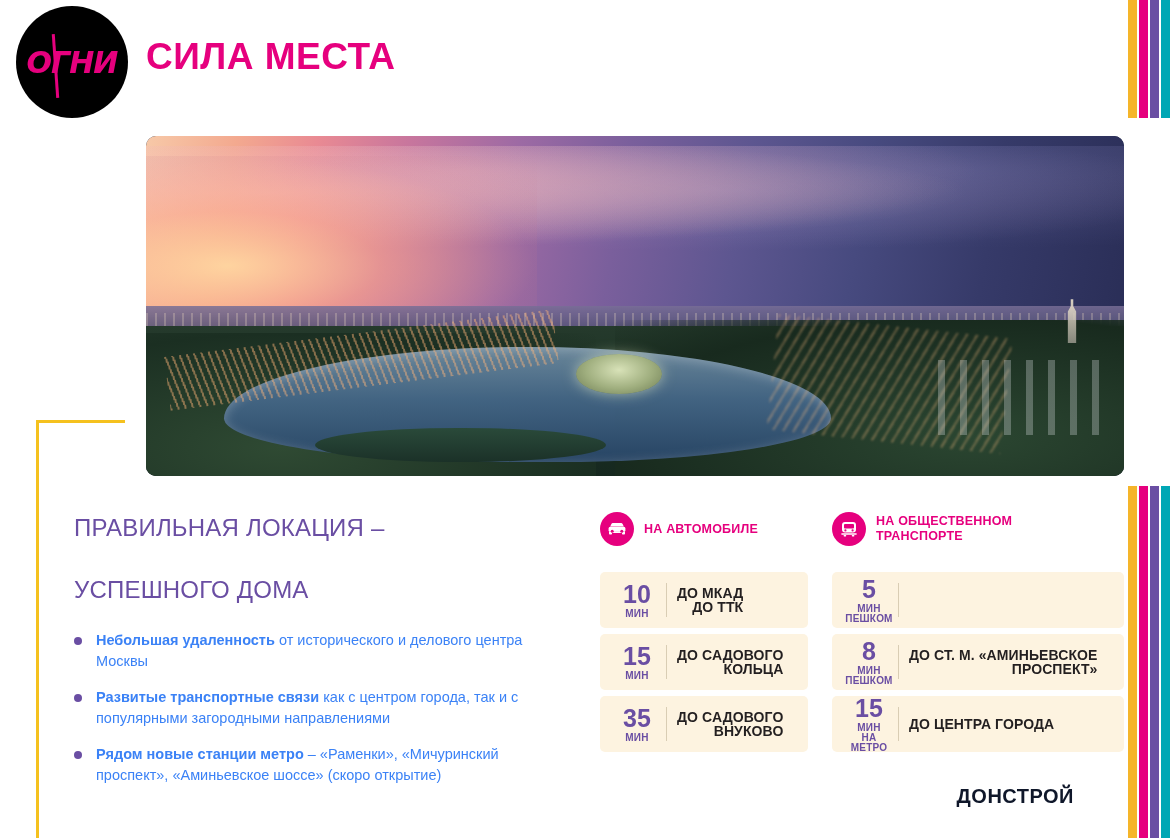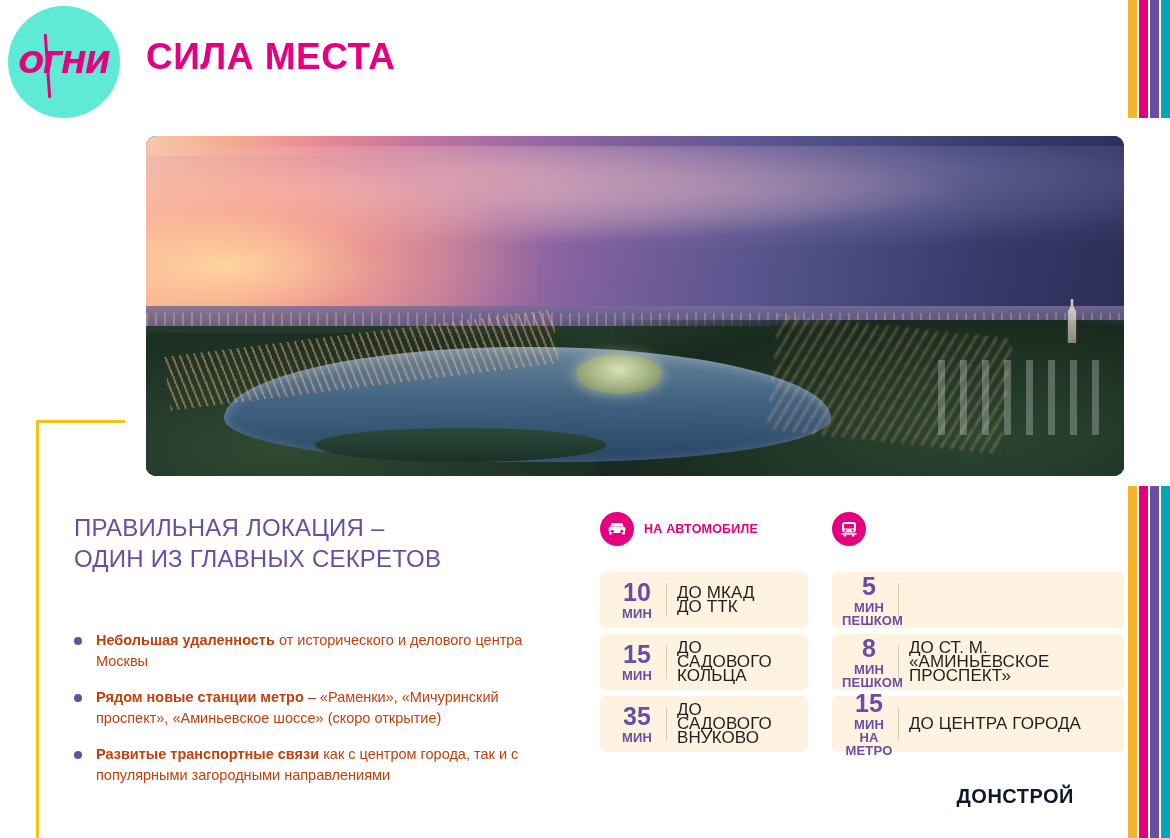--- a/index.html
+++ b/index.html
@@ -47,26 +47,26 @@
     right: 0;
     top: 118px;
     width: 44px;
     height: 368px;
     background: #ffffff;
   }
 
   
   .logo {
     position: absolute;
-    left: 8px;
+    left: 16px;
     top: 6px;
     width: 112px;
     height: 112px;
     border-radius: 50%;
-    background: #5eead4;
+    background: #000000;
     text-align: center;
   }
   .logo-text {
     position: absolute;
     left: 0;
     top: 0;
     width: 112px;
     height: 112px;
     display: flex;
     align-items: center;
@@ -289,21 +289,21 @@
     left: 74px;
     top: 630px;
     width: 492px;
   }
   .bullet {
     position: relative;
     padding-left: 22px;
     margin-bottom: 15px;
     font-size: 14.5px;
     line-height: 21px;
-    color: #c2410c;
+    color: #3b82f6;
   }
   .bullet .dot {
     position: absolute;
     left: 0;
     top: 7px;
     width: 8px;
     height: 8px;
     border-radius: 50%;
     background: #6a4ea3;
   }
@@ -362,39 +362,40 @@
     text-align: center;
     color: #6a4ea3;
     line-height: 1;
   }
   .row .num {
     font-size: 25px;
     font-weight: bold;
     display: block;
   }
   .row .unit {
-    font-size: 13px;
+    font-size: 10px;
     font-weight: bold;
     display: block;
     margin-top: 2px;
     letter-spacing: 0.2px;
   }
   .row .sep {
     width: 1px;
     height: 34px;
     background: #d9cdb4;
     margin: 0 10px 0 2px;
     flex: 0 0 1px;
   }
   .row .label {
-    font-size: 17px;
-    font-weight: normal;
+    font-size: 14px;
+    font-weight: bold;
     color: #231f20;
     line-height: 14px;
     letter-spacing: 0.1px;
+    text-align: right;
   }
 
   
   .brand {
     position: absolute;
     right: 96px;
     bottom: 30px;
     color: #0f172a;
     font-size: 20px;
     font-weight: bold;
@@ -437,35 +438,36 @@
     <div class="roadlights-a"></div>
     <div class="roadlights-b"></div>
     <div class="tower"></div>
     <div class="buildings-right"></div>
   </div>
 
   <div class="yellow-frame"></div>
 
   <div class="headline">
     <span>ПРАВИЛЬНАЯ ЛОКАЦИЯ –</span><br>
-    <span>ОДИН ИЗ ГЛАВНЫХ СЕКРЕТОВ</span><br>
+    <br>
+    <span>УСПЕШНОГО ДОМА</span>
   </div>
 
   <div class="bullets">
     <div class="bullet">
       <span class="dot"></span>
       <b>Небольшая удаленность</b><span> от исторического и делового центра Москвы</span>
     </div>
     <div class="bullet">
       <span class="dot"></span>
-      <b>Рядом новые станции метро</b><span> – «Раменки», «Мичуринский проспект», «Аминьевское шоссе» (скоро открытие)</span>
+      <b>Развитые транспортные связи</b><span> как с центром города, так и с популярными загородными направлениями</span>
     </div>
     <div class="bullet">
       <span class="dot"></span>
-      <b>Развитые транспортные связи</b><span> как с центром города, так и с популярными загородными направлениями</span>
+      <b>Рядом новые станции метро</b><span> – «Раменки», «Мичуринский проспект», «Аминьевское шоссе» (скоро открытие)</span>
     </div>
   </div>
 
   <div class="panel panel-car">
     <div class="panel-head">
       <div class="panel-icon">
         <svg width="20" height="14" viewBox="0 0 20 14" aria-hidden="true">
           <path d="M2 9.5h16v2.2a.8.8 0 0 1-.8.8h-1.4a.8.8 0 0 1-.8-.8v-.6H5v.6a.8.8 0 0 1-.8.8H2.8a.8.8 0 0 1-.8-.8z" fill="#ffffff"></path>
           <path d="M3.2 4.6 4.4 1.9A1.6 1.6 0 0 1 5.9 1h8.2a1.6 1.6 0 0 1 1.5.9l1.2 2.7z" fill="#ffffff"></path>
           <rect x="1.6" y="4.8" width="16.8" height="5" rx="1.6" fill="#ffffff"></rect>
@@ -483,20 +485,24 @@
         <svg width="20" height="16" viewBox="0 0 20 16" aria-hidden="true">
           <rect x="3" y="1" width="14" height="10.5" rx="3" fill="#ffffff"></rect>
           <rect x="5" y="3" width="10" height="4.4" rx="1" fill="#e6007e"></rect>
           <circle cx="6.4" cy="9.4" r="1.1" fill="#e6007e"></circle>
           <circle cx="13.6" cy="9.4" r="1.1" fill="#e6007e"></circle>
           <rect x="2.2" y="12.2" width="15.6" height="1.5" rx="0.7" fill="#ffffff"></rect>
           <rect x="4.6" y="13.9" width="2.6" height="1.5" rx="0.6" fill="#ffffff"></rect>
           <rect x="12.8" y="13.9" width="2.6" height="1.5" rx="0.6" fill="#ffffff"></rect>
         </svg>
       </div>
+      <div class="panel-title">
+        <span>НА ОБЩЕСТВЕННОМ</span><br>
+        <span>ТРАНСПОРТЕ</span>
+      </div>
     </div>
   </div>
 
   <div class="rows rows-car">
     <div class="row">
       <div class="num-box">
         <span class="num">10</span>
         <span class="unit">МИН</span>
       </div>
       <div class="sep"></div>

